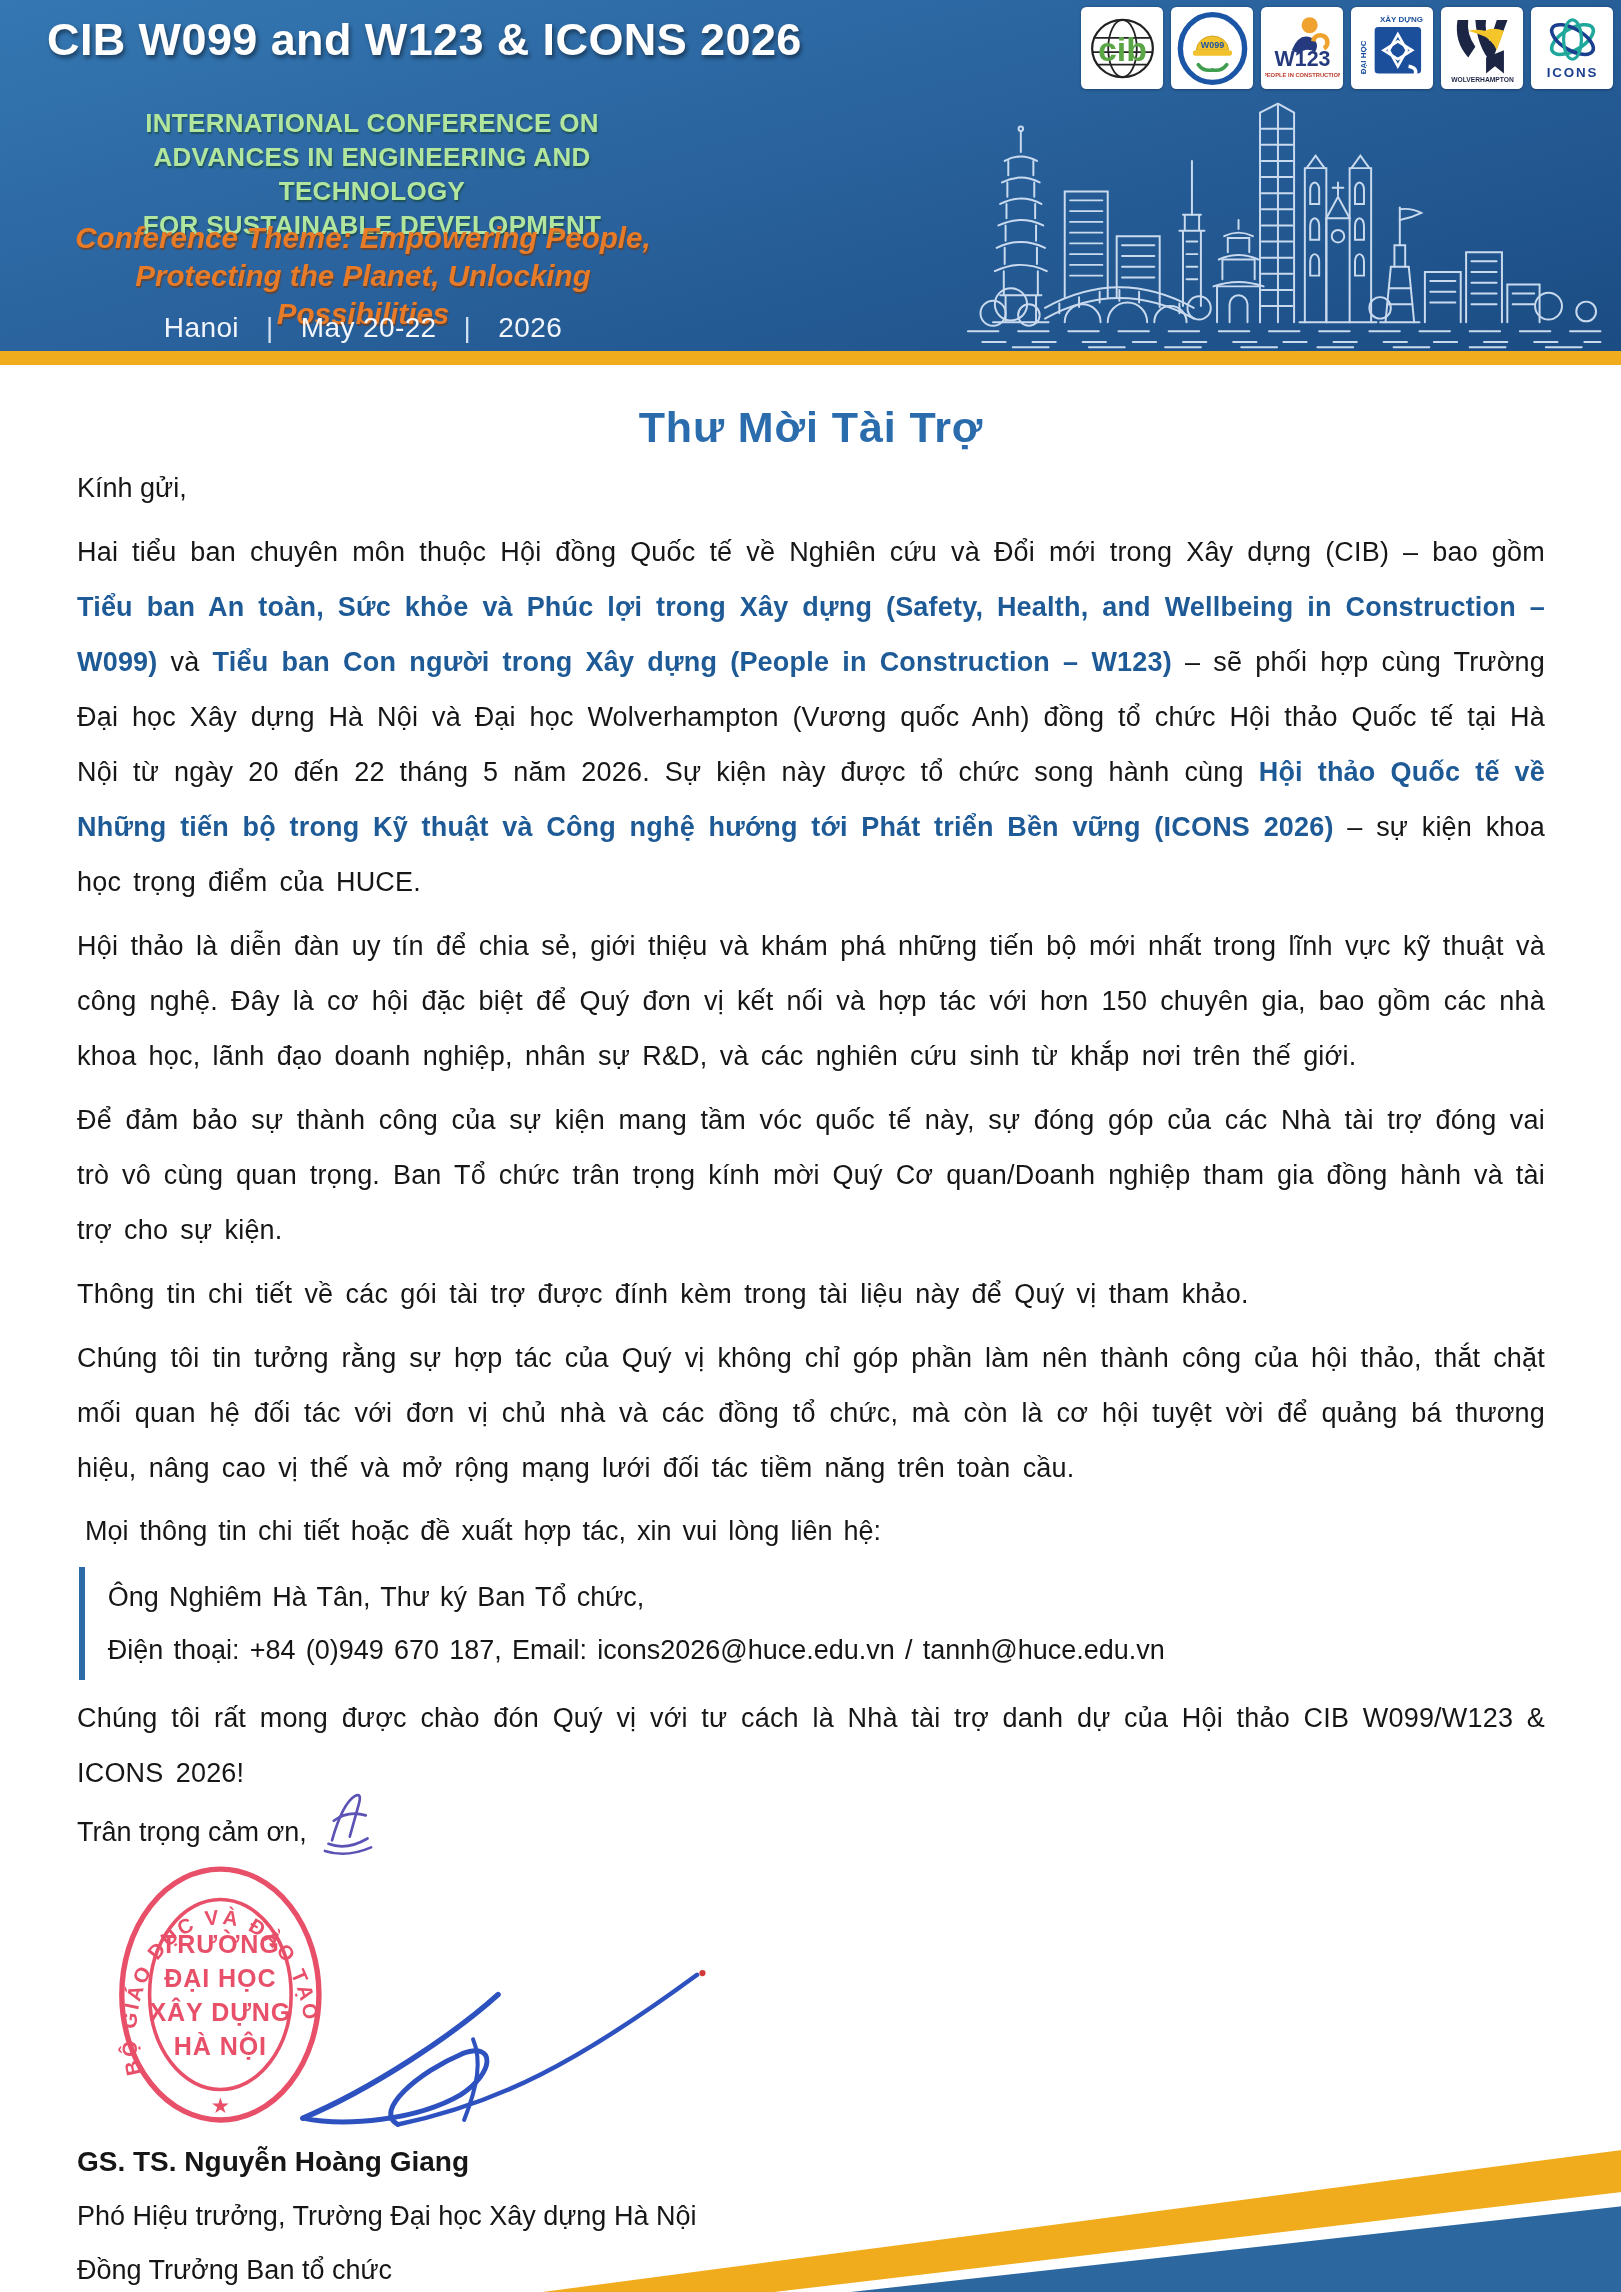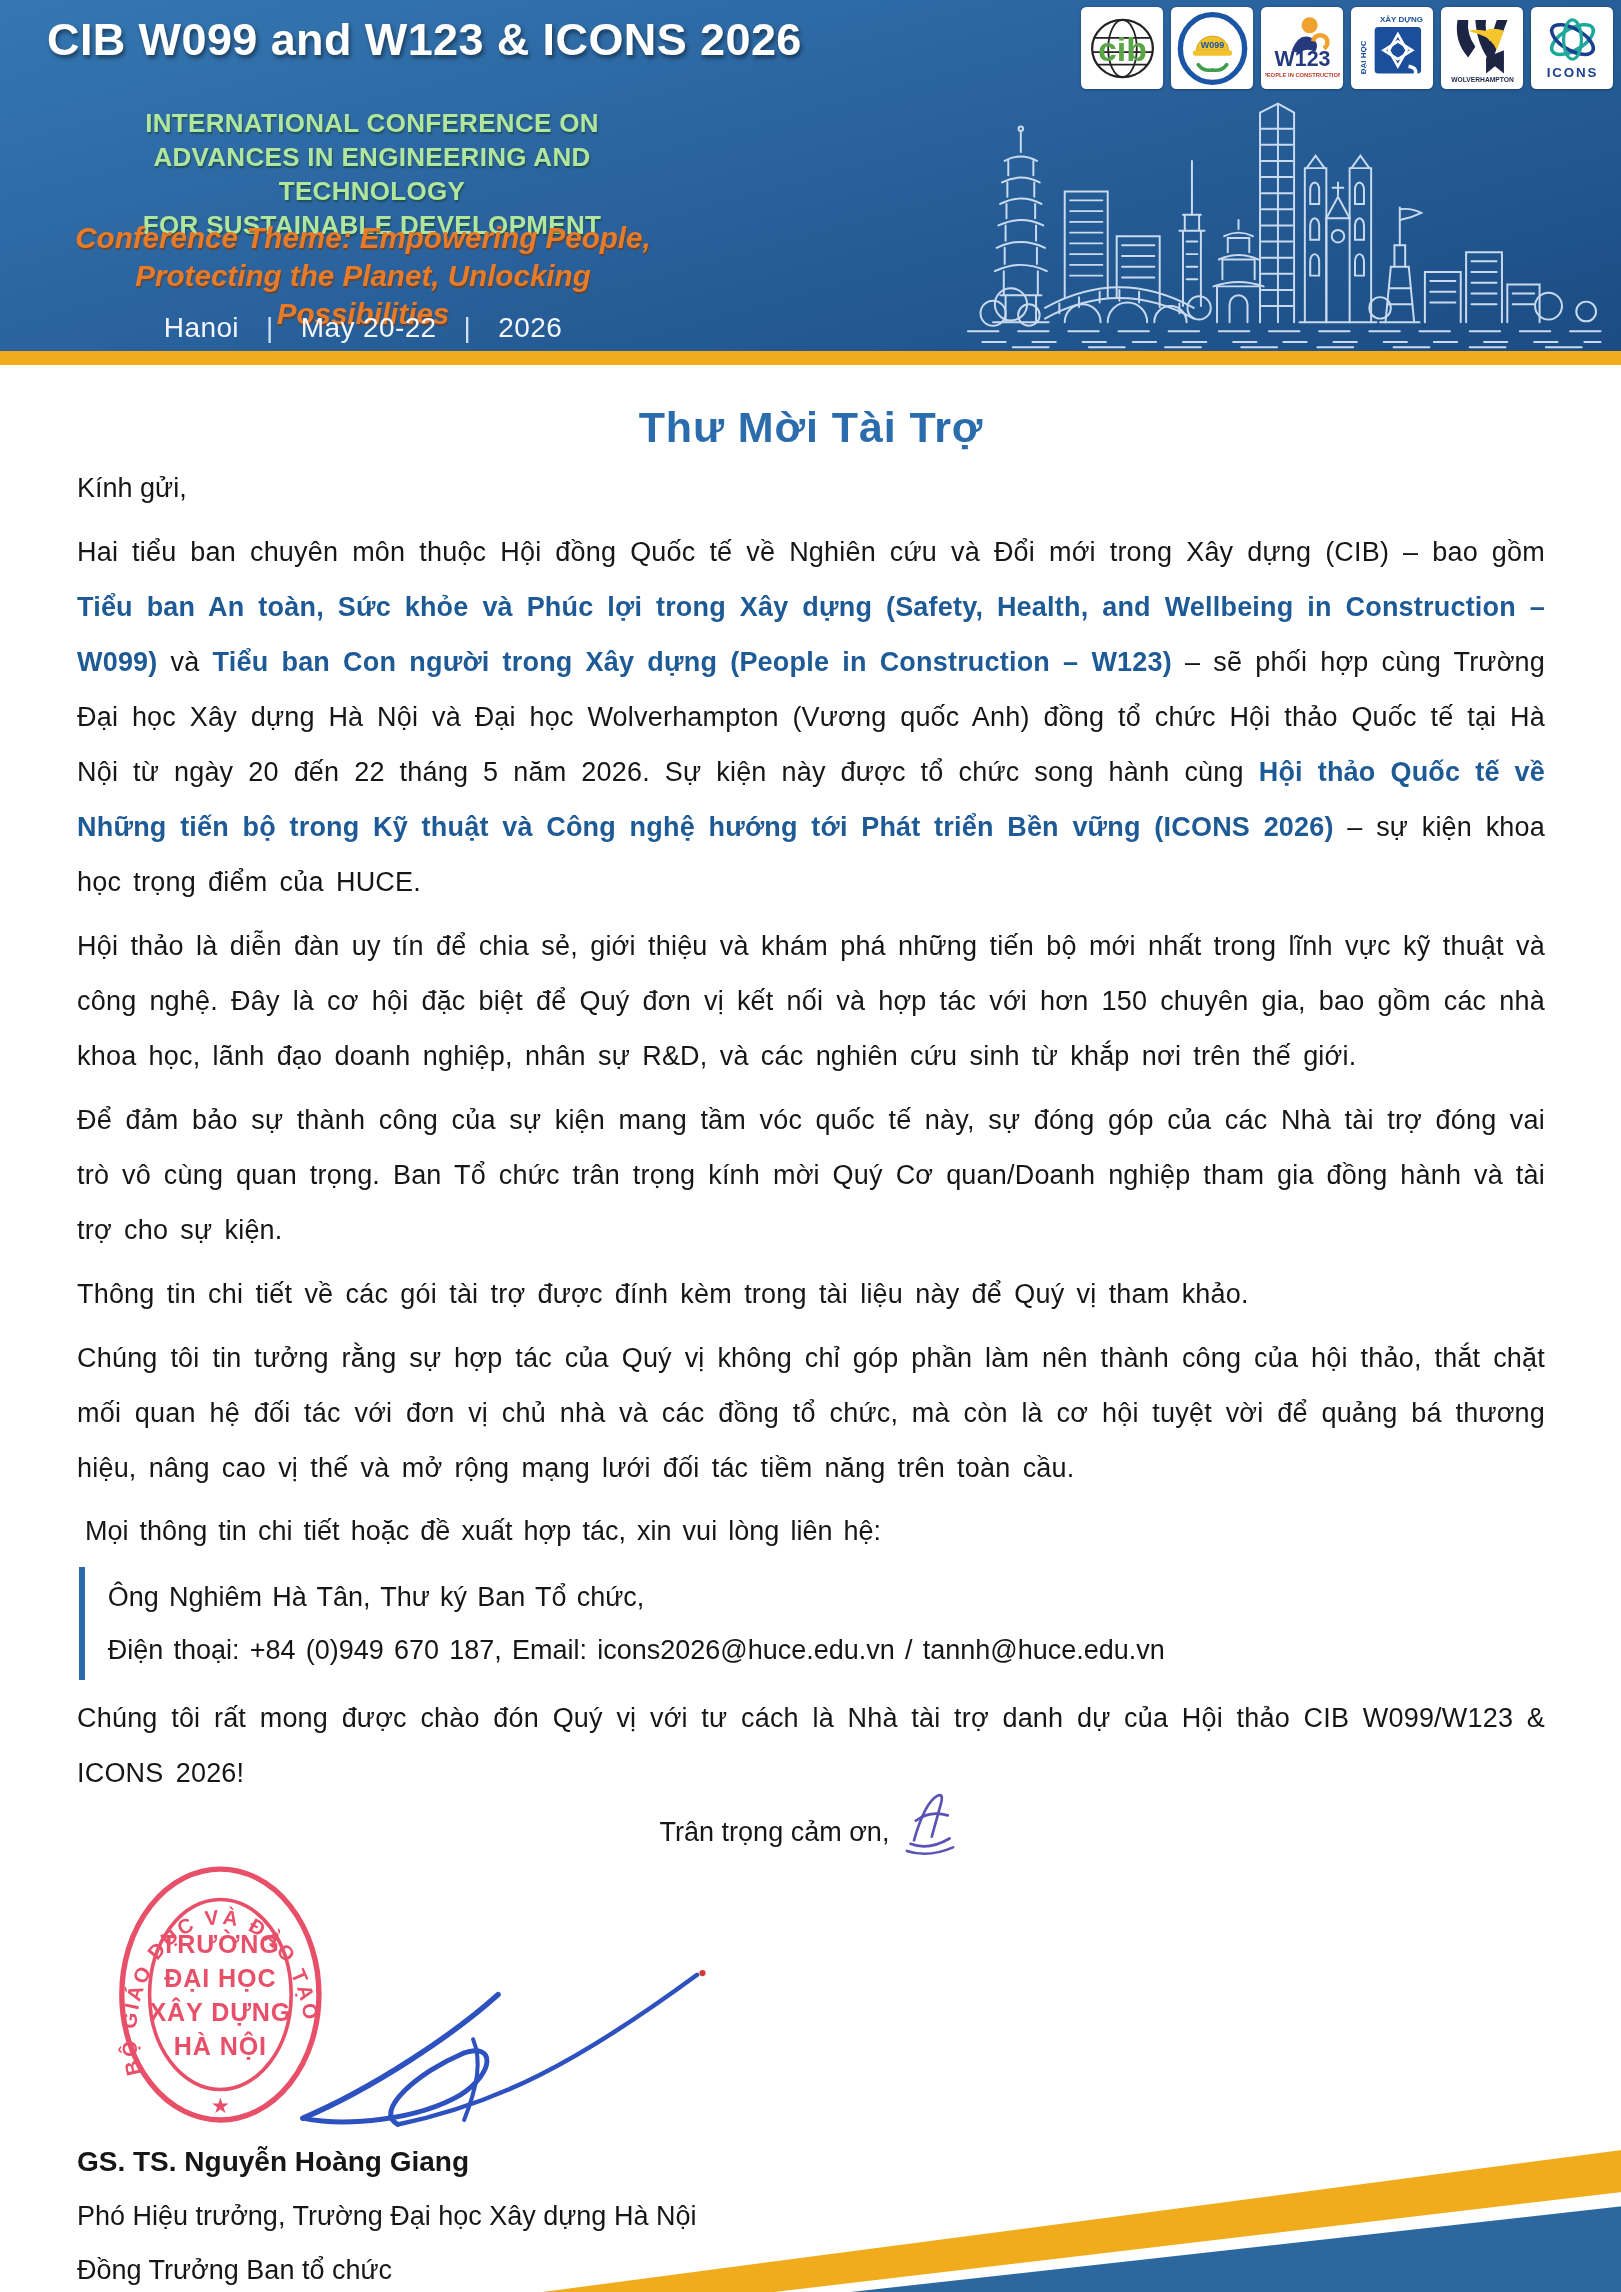--- a/index.html
+++ b/index.html
@@ -52,21 +52,21 @@
     word-spacing:4.5px;letter-spacing:0.2px;
   }
   .para.tight{margin:9px 0 0 0;}
   .bb{color:#1d5a96;font-weight:700;}
   .contact-intro{font-size:27px;line-height:55px;margin:8px;word-spacing:3.6px;}
   .contact-block{
     margin:5.4px 0 0 1.8px;border-left:6.3px solid #2c6ba8;padding:3.6px 0 3.6px 23px;
   }
   .contact-line{font-size:27px;line-height:53px;word-spacing:2.7px;}
   .closing{margin-top:10.7px;}
-  .thanks-row{display:flex;align-items:flex-end;gap:9px;height:52px;margin-top:1.8px;justify-content:center;}
+  .thanks-row{display:flex;align-items:flex-end;gap:9px;height:52px;margin-top:1.8px;}
   .thanks{font-size:27px;line-height:45px;}
   .sig-initial{width:64px;height:75px;margin-bottom:-5.4px;}
   .stamp-wrap{position:relative;height:269px;margin-top:5.4px;}
   .stamp-svg{position:absolute;left:0;top:0;width:681px;height:278px;}
   .signer{margin-top:5.4px;}
   .signer-name{font-size:28px;font-weight:800;line-height:54px;}
   .signer-role{font-size:27px;line-height:54px;}
   
   .footer-ribbon{position:absolute;left:0;bottom:0;width:1622px;height:219px;pointer-events:none;}
 </style>

